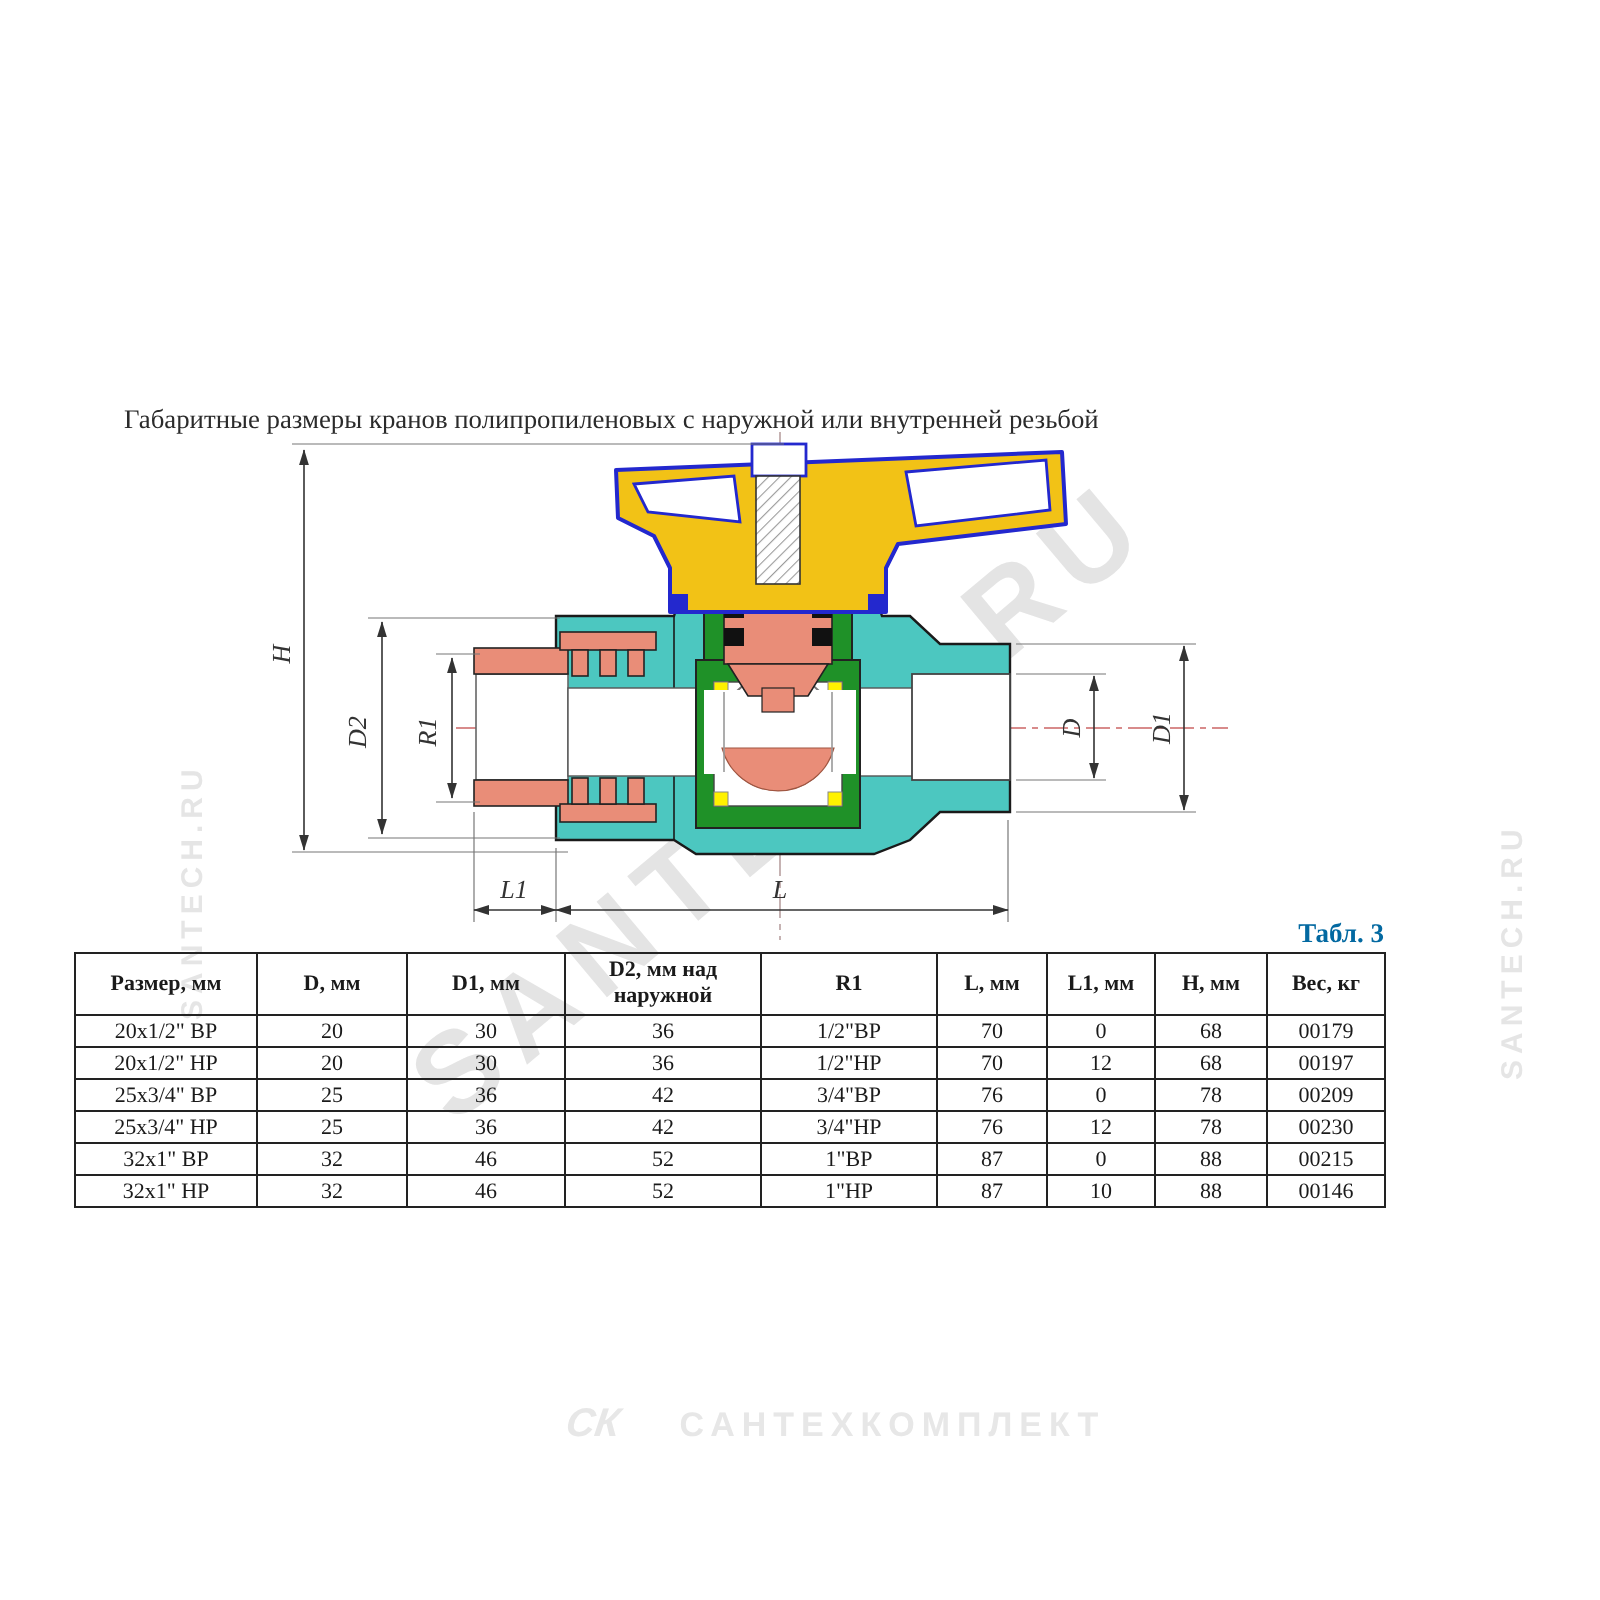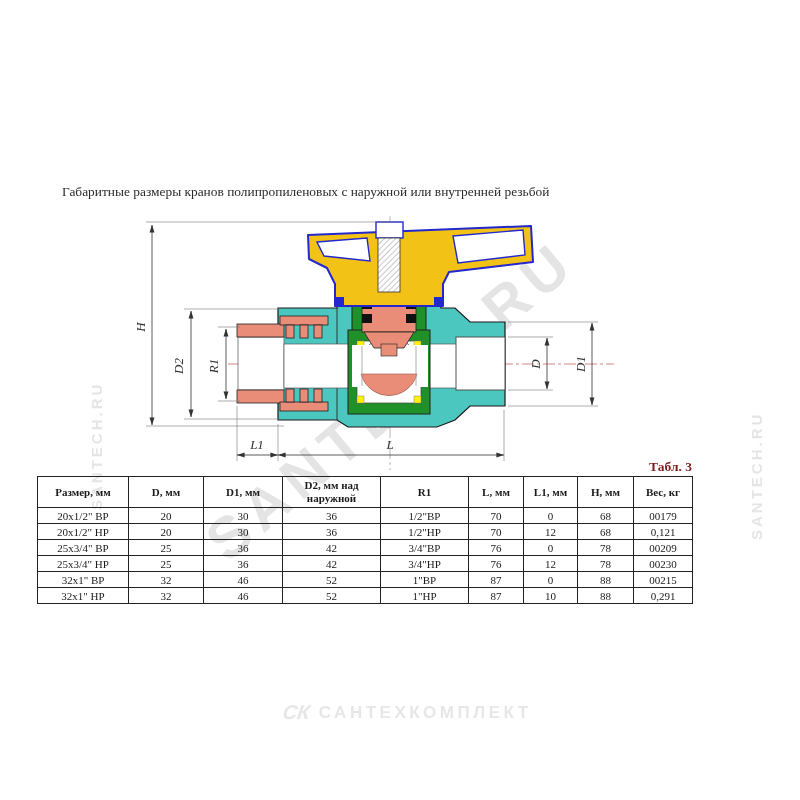--- a/index.html
+++ b/index.html
@@ -11,25 +11,25 @@
         font-size:58px;letter-spacing:8px;color:rgba(150,150,150,0.26);}
   #wm-left{left:88px;top:300px;height:210px;writing-mode:vertical-rl;transform:rotate(180deg);
         font-family:"Liberation Sans",sans-serif;font-weight:bold;font-size:15px;letter-spacing:3px;
         color:rgba(160,160,160,0.28);}
   #wm-right{left:748px;top:330px;height:210px;writing-mode:vertical-rl;transform:rotate(180deg);
         font-family:"Liberation Sans",sans-serif;font-weight:bold;font-size:15px;letter-spacing:3px;
         color:rgba(160,160,160,0.28);}
   #footer-logo{left:283px;top:701px;display:flex;align-items:center;gap:9px;
         font-family:"Liberation Sans",sans-serif;color:#e7e7e7;}
   #footer-logo .mark{font-size:20px;font-weight:bold;font-style:italic;transform:skewX(-8deg);}
-  #footer-logo .txt{font-size:17px;font-weight:bold;letter-spacing:3.5px;}
-  #title{position:absolute;left:62px;top:184px;z-index:2;font-size:13.4px;color:#2b2b2b;white-space:nowrap;}
+  #footer-logo .txt{font-size:17px;font-weight:bold;letter-spacing:3.5px;margin-left:21px;}
+  #title{position:absolute;left:62px;top:202px;z-index:2;font-size:13.4px;color:#2b2b2b;white-space:nowrap;}
   #drawing{position:absolute;left:40px;top:210px;z-index:2;}
   #tbl-label{position:absolute;left:37px;top:459px;width:655px;z-index:2;text-align:right;
-        font-weight:bold;font-size:13.5px;color:#7f1d1d;}
+        font-weight:bold;font-size:13.5px;color:#0369a1;}
   #dim-table{position:absolute;left:37px;top:476px;z-index:2;border-collapse:collapse;table-layout:fixed;
         font-size:11px;color:#1a1a1a;background:transparent;}
   #dim-table,
   #dim-table th,#dim-table td{border:1px solid #222;}
   #dim-table{border-width:1.6px;}
   #dim-table th{font-weight:bold;height:30px;padding:0 2px;line-height:1.15;text-align:center;vertical-align:middle;}
   #dim-table td{height:15px;padding:0 2px;text-align:center;vertical-align:middle;}
   svg text{font-family:"Liberation Serif",serif;font-style:italic;fill:#333;}
 </style>
 </head>
@@ -207,21 +207,21 @@
       </tr>
       <tr>
         <td>20x1/2" НР</td>
         <td>20</td>
         <td>30</td>
         <td>36</td>
         <td>1/2"НР</td>
         <td>70</td>
         <td>12</td>
         <td>68</td>
-        <td>0,121</td>
+        <td>00197</td>
       </tr>
       <tr>
         <td>25x3/4" ВР</td>
         <td>25</td>
         <td>36</td>
         <td>42</td>
         <td>3/4"ВР</td>
         <td>76</td>
         <td>0</td>
         <td>78</td>
@@ -251,18 +251,18 @@
       </tr>
       <tr>
         <td>32x1" НР</td>
         <td>32</td>
         <td>46</td>
         <td>52</td>
         <td>1"НР</td>
         <td>87</td>
         <td>10</td>
         <td>88</td>
-        <td>0,291</td>
+        <td>00146</td>
       </tr>
     </tbody>
   </table>
 
 </div>
 
 </body></html>

